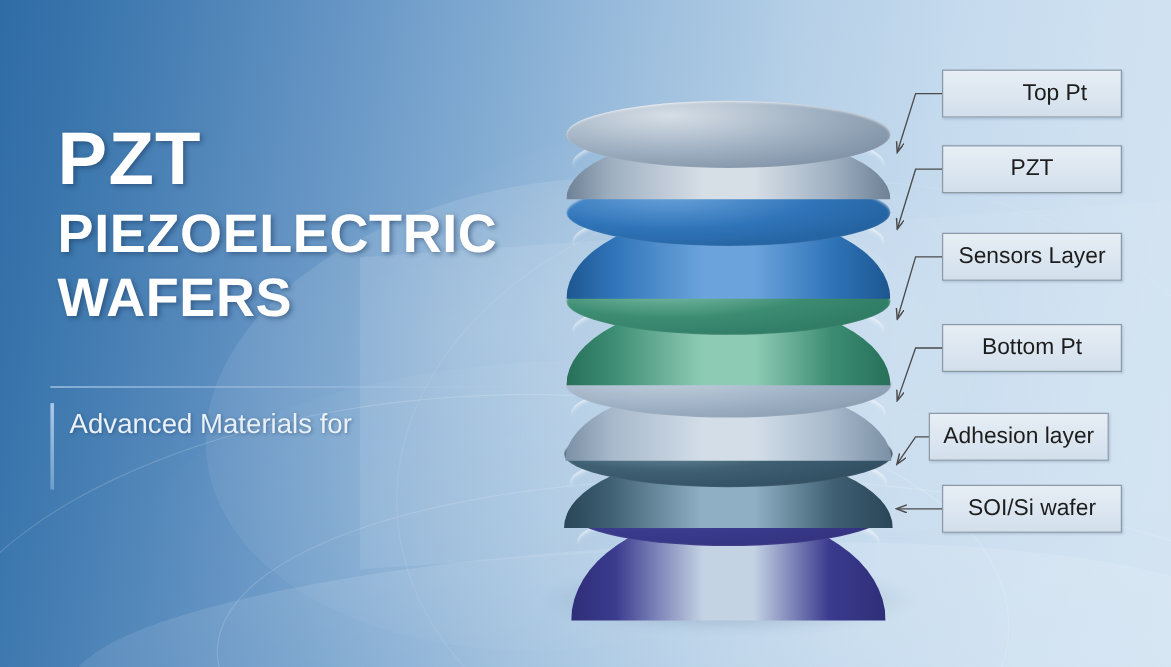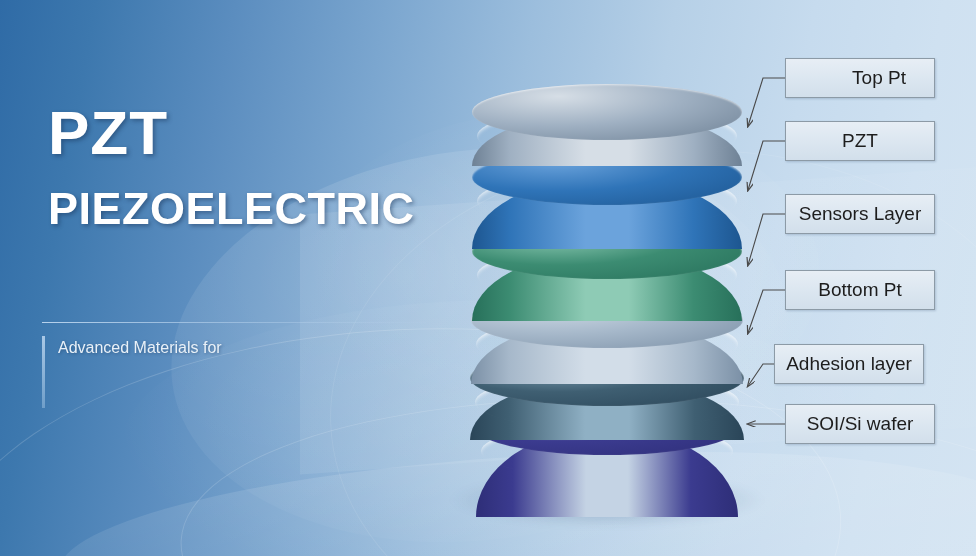--- a/index.html
+++ b/index.html
@@ -61,32 +61,32 @@
   
   .title-wrap{position:absolute;left:48px;top:102px;width:420px;}
   .t-pzt{
     font-size:62px;font-weight:bold;color:#ffffff;letter-spacing:1px;
     line-height:1.0;text-shadow:2px 2px 4px rgba(20,45,80,.45);
   }
   .t-line2,.t-line3{
     font-size:45px;font-weight:bold;color:#ffffff;letter-spacing:.5px;
     line-height:1.18;text-shadow:2px 2px 4px rgba(20,45,80,.45);
   }
-  .t-line2{margin-top:18px;}
+  .t-line2{margin-top:4px;}
   .divider{
     position:absolute;left:42px;top:322px;width:385px;height:1px;
     background:linear-gradient(90deg,rgba(190,215,240,.95),rgba(190,215,240,.05));
   }
   .accent-bar{
     position:absolute;left:42px;top:336px;width:3px;height:72px;
     background:linear-gradient(180deg,#a9c8e6,#6f9ec9);
   }
   .subtitle{
     position:absolute;left:58px;top:337px;width:400px;
-    font-size:16px;line-height:1.42;color:#e9f1f8;font-weight:normal;
+    font-size:23px;line-height:1.42;color:#e9f1f8;font-weight:normal;
     text-shadow:1px 1px 3px rgba(20,45,80,.40);
   }
 
   
   .stack{position:absolute;left:0;top:0;width:976px;height:556px;}
   .wafer{position:absolute;}
   .w-top{   
     position:absolute;left:0;top:0;width:100%;height:100%;
     border-radius:50%;
   }
@@ -123,20 +123,21 @@
   <div class="bg-blob blob-b"></div>
   <div class="bg-blob blob-c"></div>
   <div class="bg-sheet"></div>
   <div class="bg-swoosh sw1"></div>
   <div class="bg-swoosh sw2"></div>
   <div class="bg-swoosh sw3"></div>
 
   <div class="title-wrap">
     <div class="t-pzt">PZT</div>
     <div class="t-line2">PIEZOELECTRIC</div>
+    <div class="t-line3">WAFERS</div>
   </div>
   <div class="divider"></div>
   <div class="accent-bar"></div>
   <div class="subtitle">
     <div>Advanced Materials for</div>
   </div>
 
   <div class="stack" id="stack">
       <div class="floor-shadow" style="left: 448px; top: 472px; width: 318px; height: 56px;"></div>
       <div class="wafer" style="left: 476px; top: 401px; width: 262px; height: 116px;">

